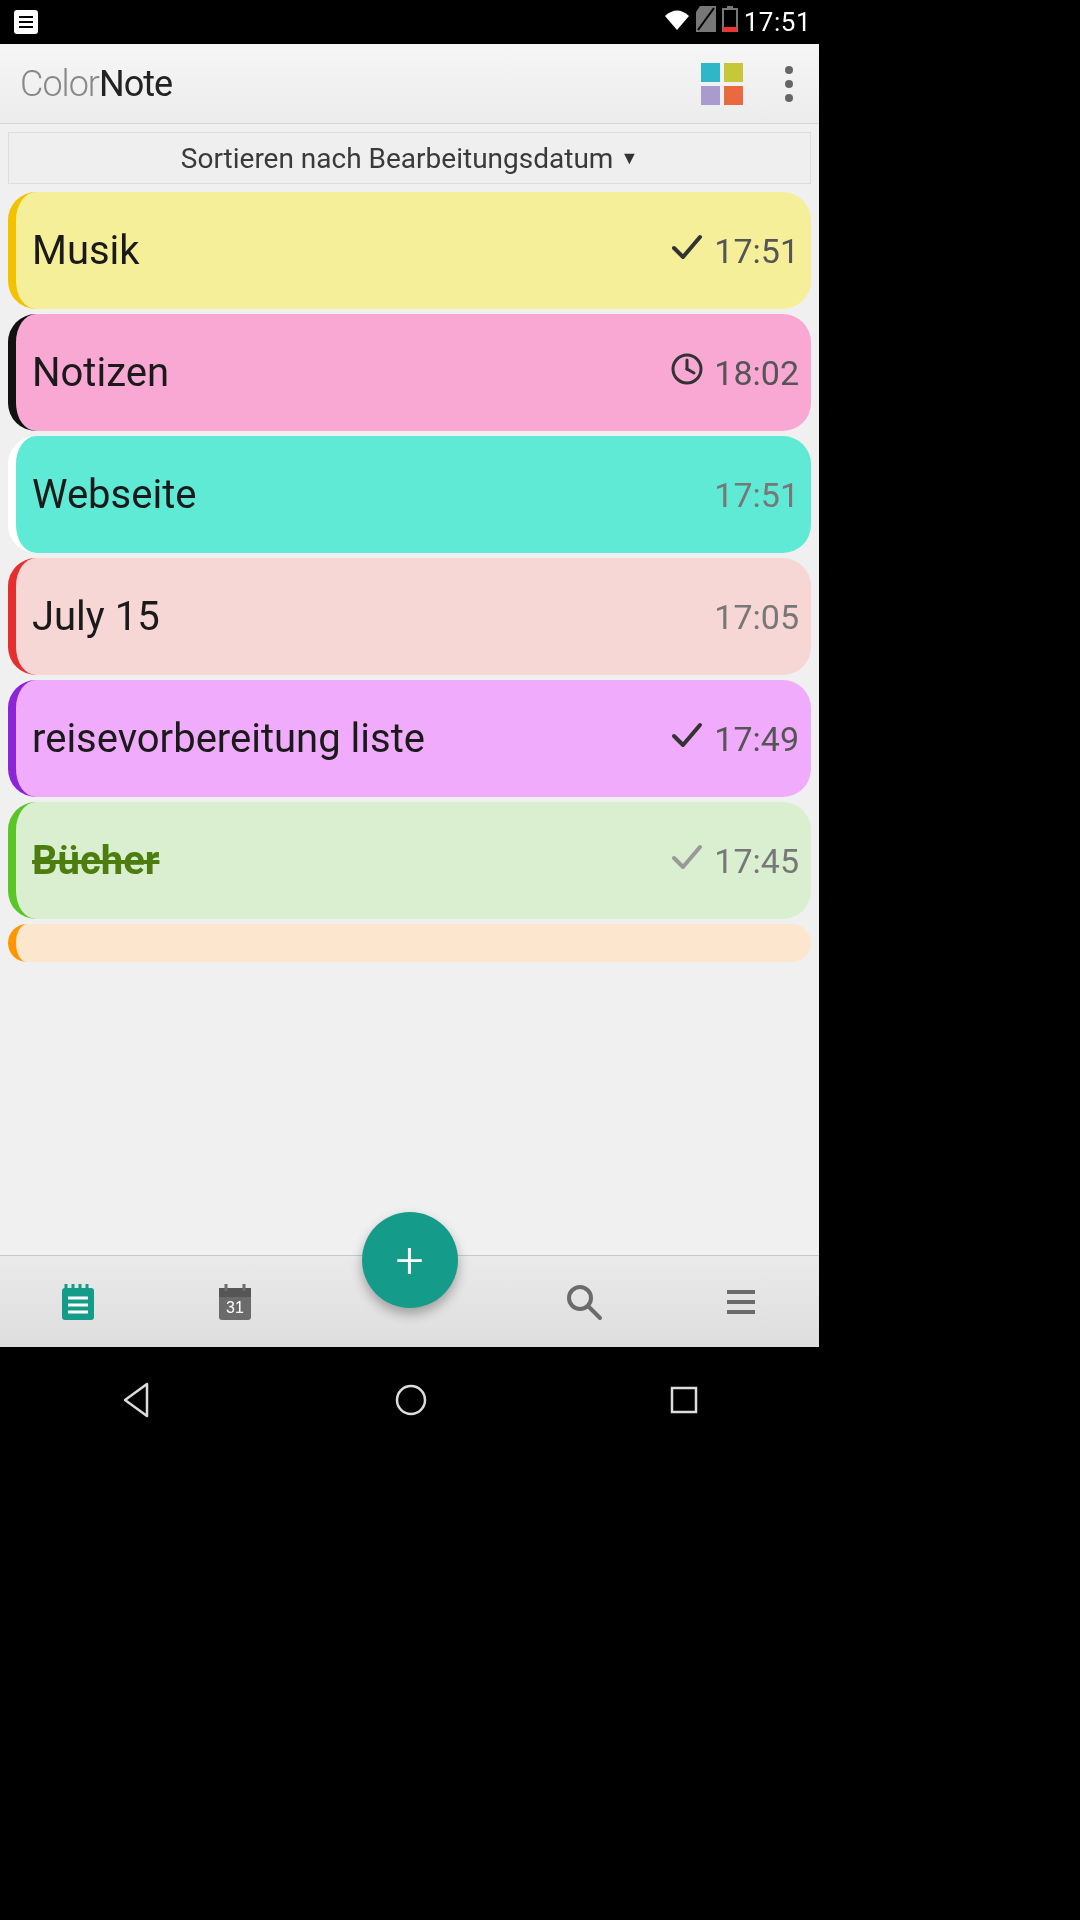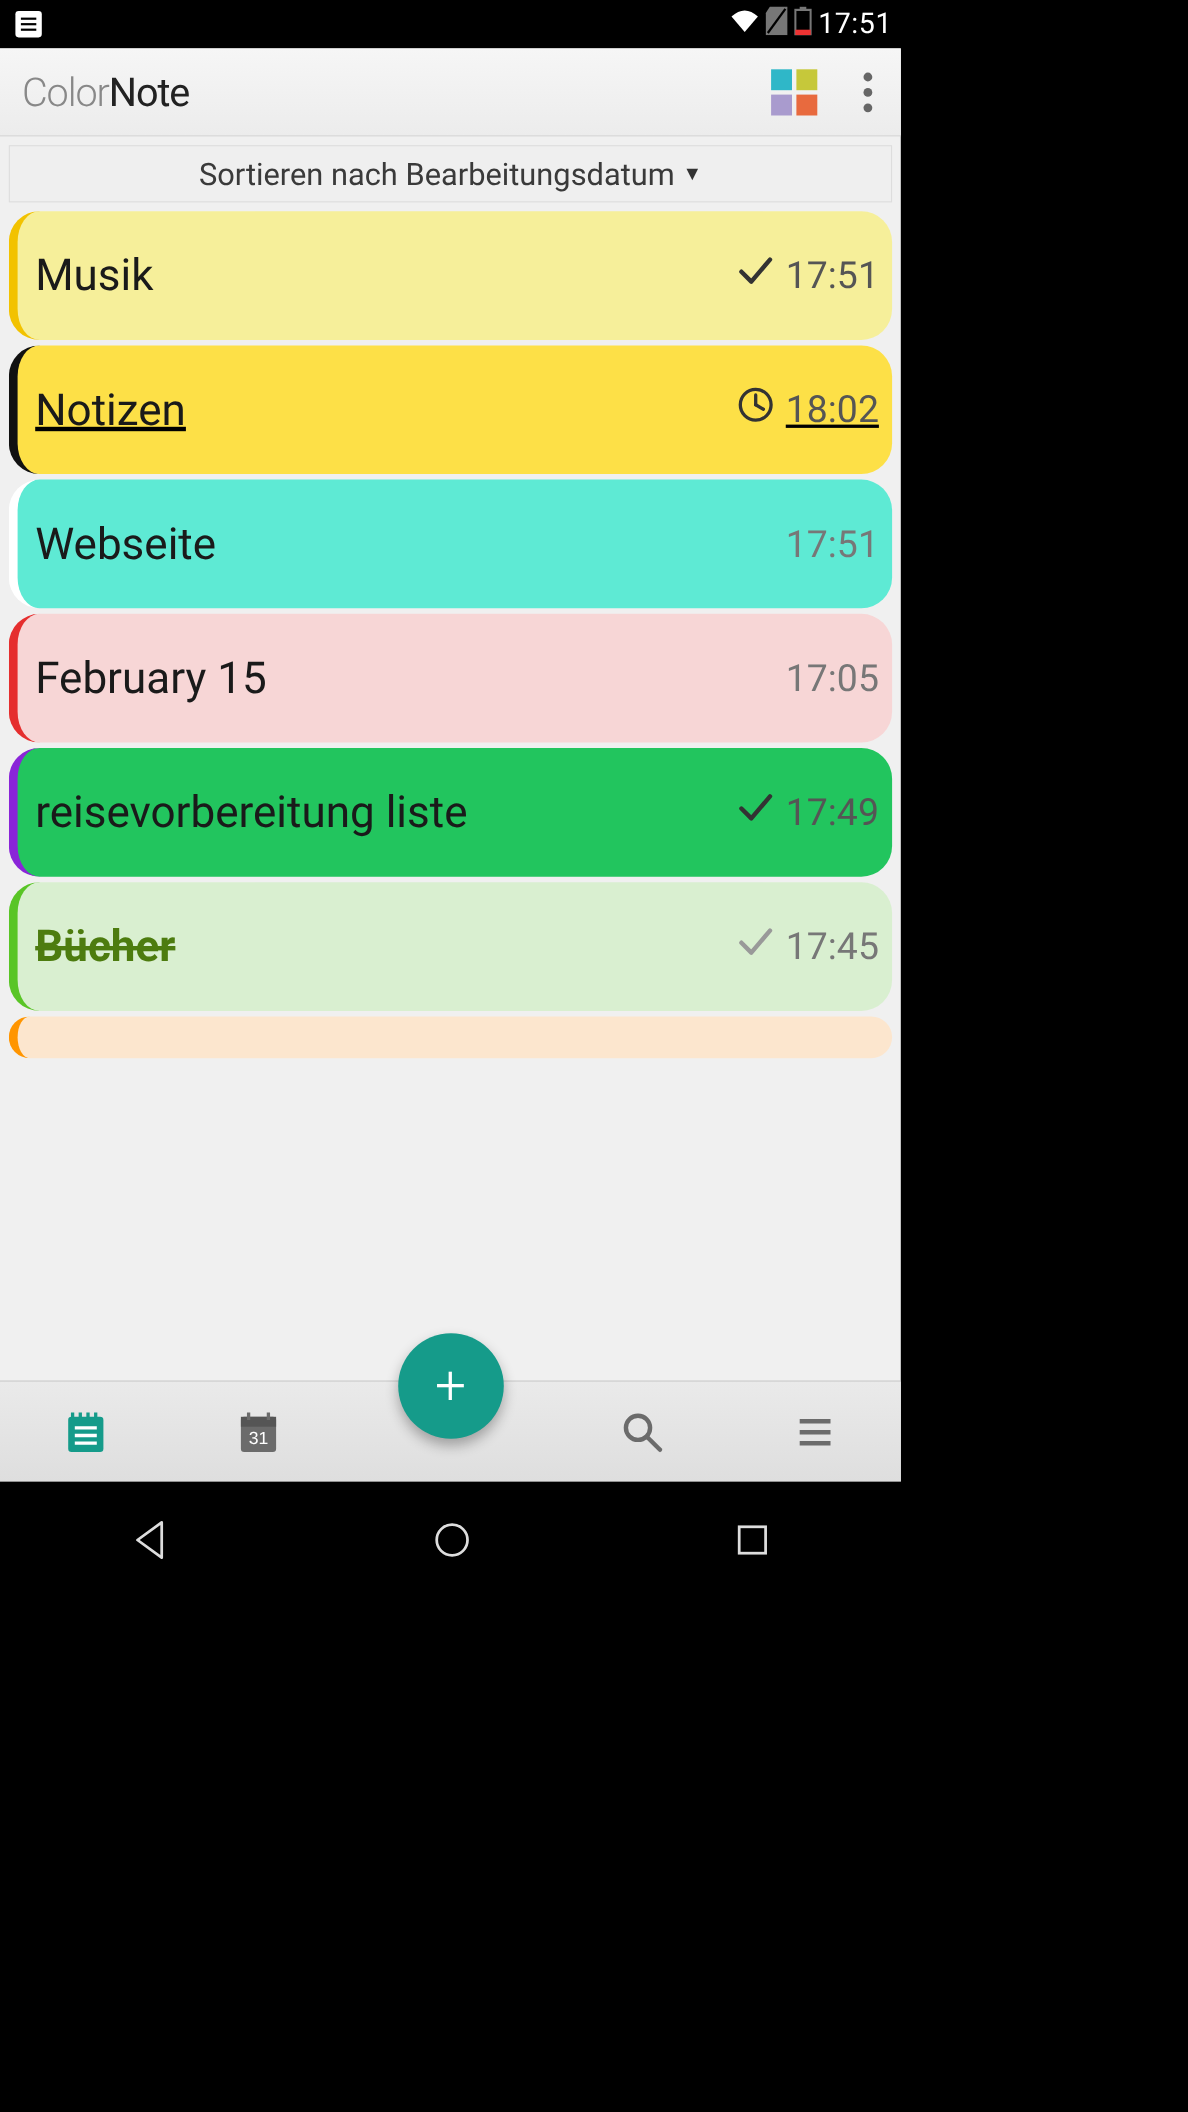--- a/index.html
+++ b/index.html
@@ -34,24 +34,24 @@
 
 .notes { padding: 0 8px; }
 .note { height: 117px; margin-bottom: 5px; display: flex; align-items: center; padding: 0 12px 0 16px; position: relative; border-left: 8px solid transparent; border-radius: 28px; }
 .note-title { font-size: 40px; color: #1a1a1a; font-weight: 400; }
 .note-title.strike { text-decoration: line-through; color: #4d7c0f; font-weight: bold; }
 .note-meta { margin-left: auto; display: flex; align-items: center; gap: 10px; color: #555; font-size: 34px; }
 .note-meta.light { color: #777; }
 .note-meta svg { width: 34px; height: 34px; }
 
 .note.yellow { background: #f6ef9a; border-left-color: #f2c200; }
-.note.gray   { background: #fde047; border-left-color: #111; text-decoration: underline; }
+.note.gray   { background: #f9a8d4; border-left-color: #111; }
 .note.white  { background: #5eead4; border-left-color: #fff; }
 .note.red    { background: #f7d6d6; border-left-color: #e52e2e; }
-.note.purple { background: #22c55e; border-left-color: #8a25d8; }
+.note.purple { background: #f0abfc; border-left-color: #8a25d8; }
 .note.green  { background: #d9efd0; border-left-color: #59c526; }
 .note.orange { background: #fce6ce; border-left-color: #ff9500; }
 .note.partial { height: 38px; overflow: hidden; }
 .note.partial .note-meta { margin-top: 24px; }
 
 
 .dock { position: absolute; left: 0; right: 0; bottom: 0; height: 92px; background: linear-gradient(to bottom, #eaeaea, #dedede); border-top: 1px solid #c8c8c8; display: flex; align-items: center; justify-content: space-around; }
 .dock-item { width: 60px; height: 60px; display: flex; align-items: center; justify-content: center; color: #6b6b6b; }
 .dock-item.active { color: #159b8a; }
 .fab { position: absolute; left: 50%; top: -44px; transform: translateX(-50%); width: 96px; height: 96px; background: #159b8a; border-radius: 50%; box-shadow: 0 6px 12px rgba(0,0,0,.3); display: flex; align-items: center; justify-content: center; color: #fff; font-size: 50px; font-weight: 300; }
@@ -142,21 +142,21 @@
             <span>18:02</span>
           </span>
         </div>
         <div class="note white">
           <span class="note-title">Webseite</span>
           <span class="note-meta light">
             <span>17:51</span>
           </span>
         </div>
         <div class="note red">
-          <span class="note-title">February 15</span>
+          <span class="note-title">July 15</span>
           <span class="note-meta light">
             <span>17:05</span>
           </span>
         </div>
         <div class="note purple">
           <span class="note-title">reisevorbereitung liste</span>
           <span class="note-meta">
             <span><svg viewBox="0 0 34 34">
                 <path d="M4 18 L13 27 L30 7" stroke="#333" stroke-width="4" fill="none" stroke-linecap="round" stroke-linejoin="round"></path>
               </svg></span>

